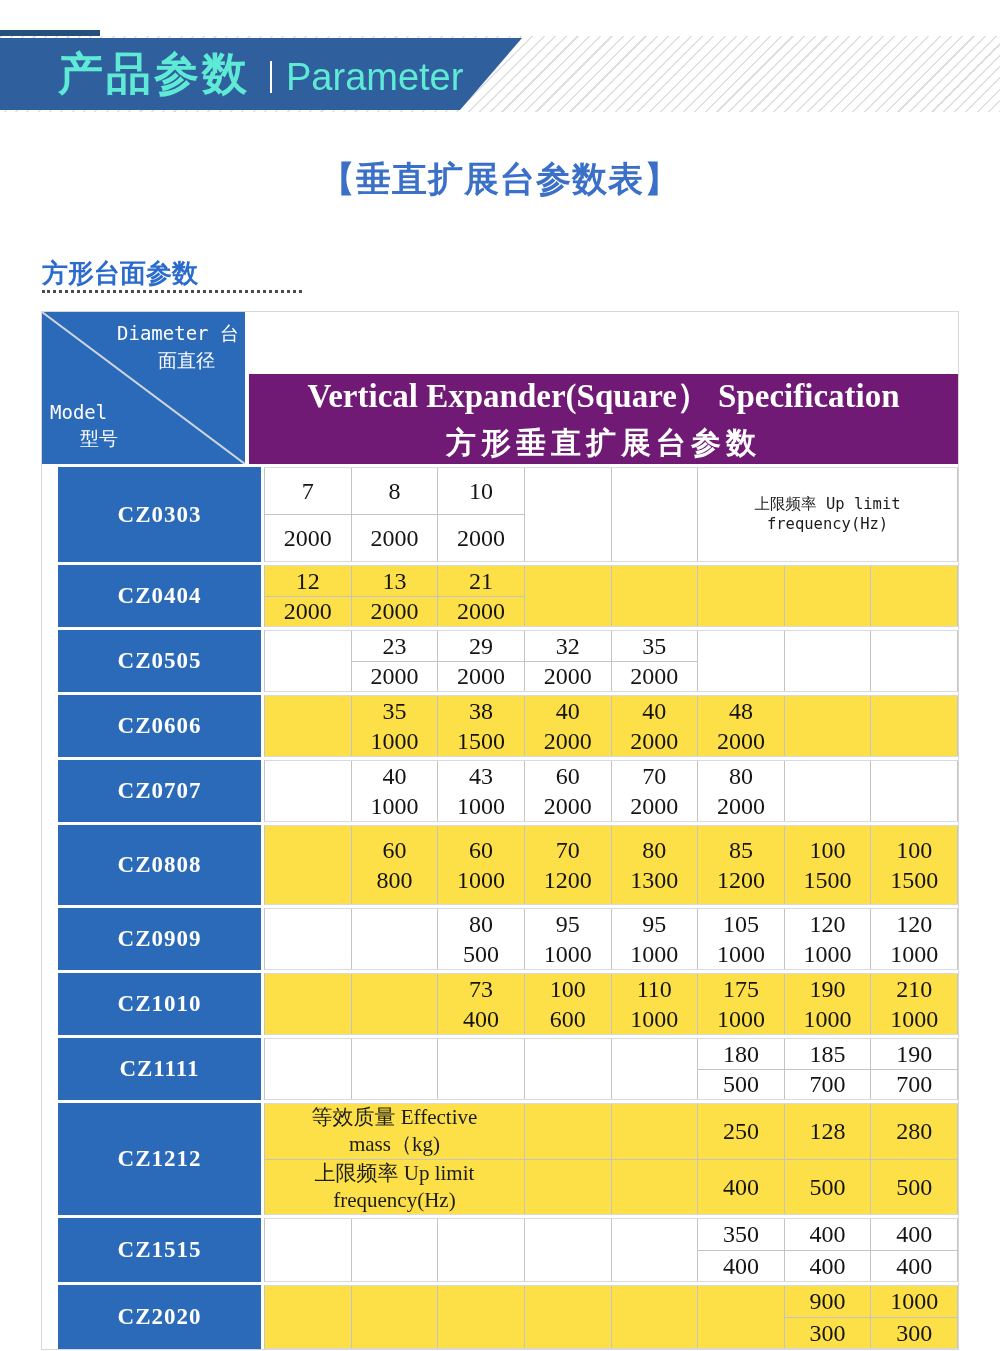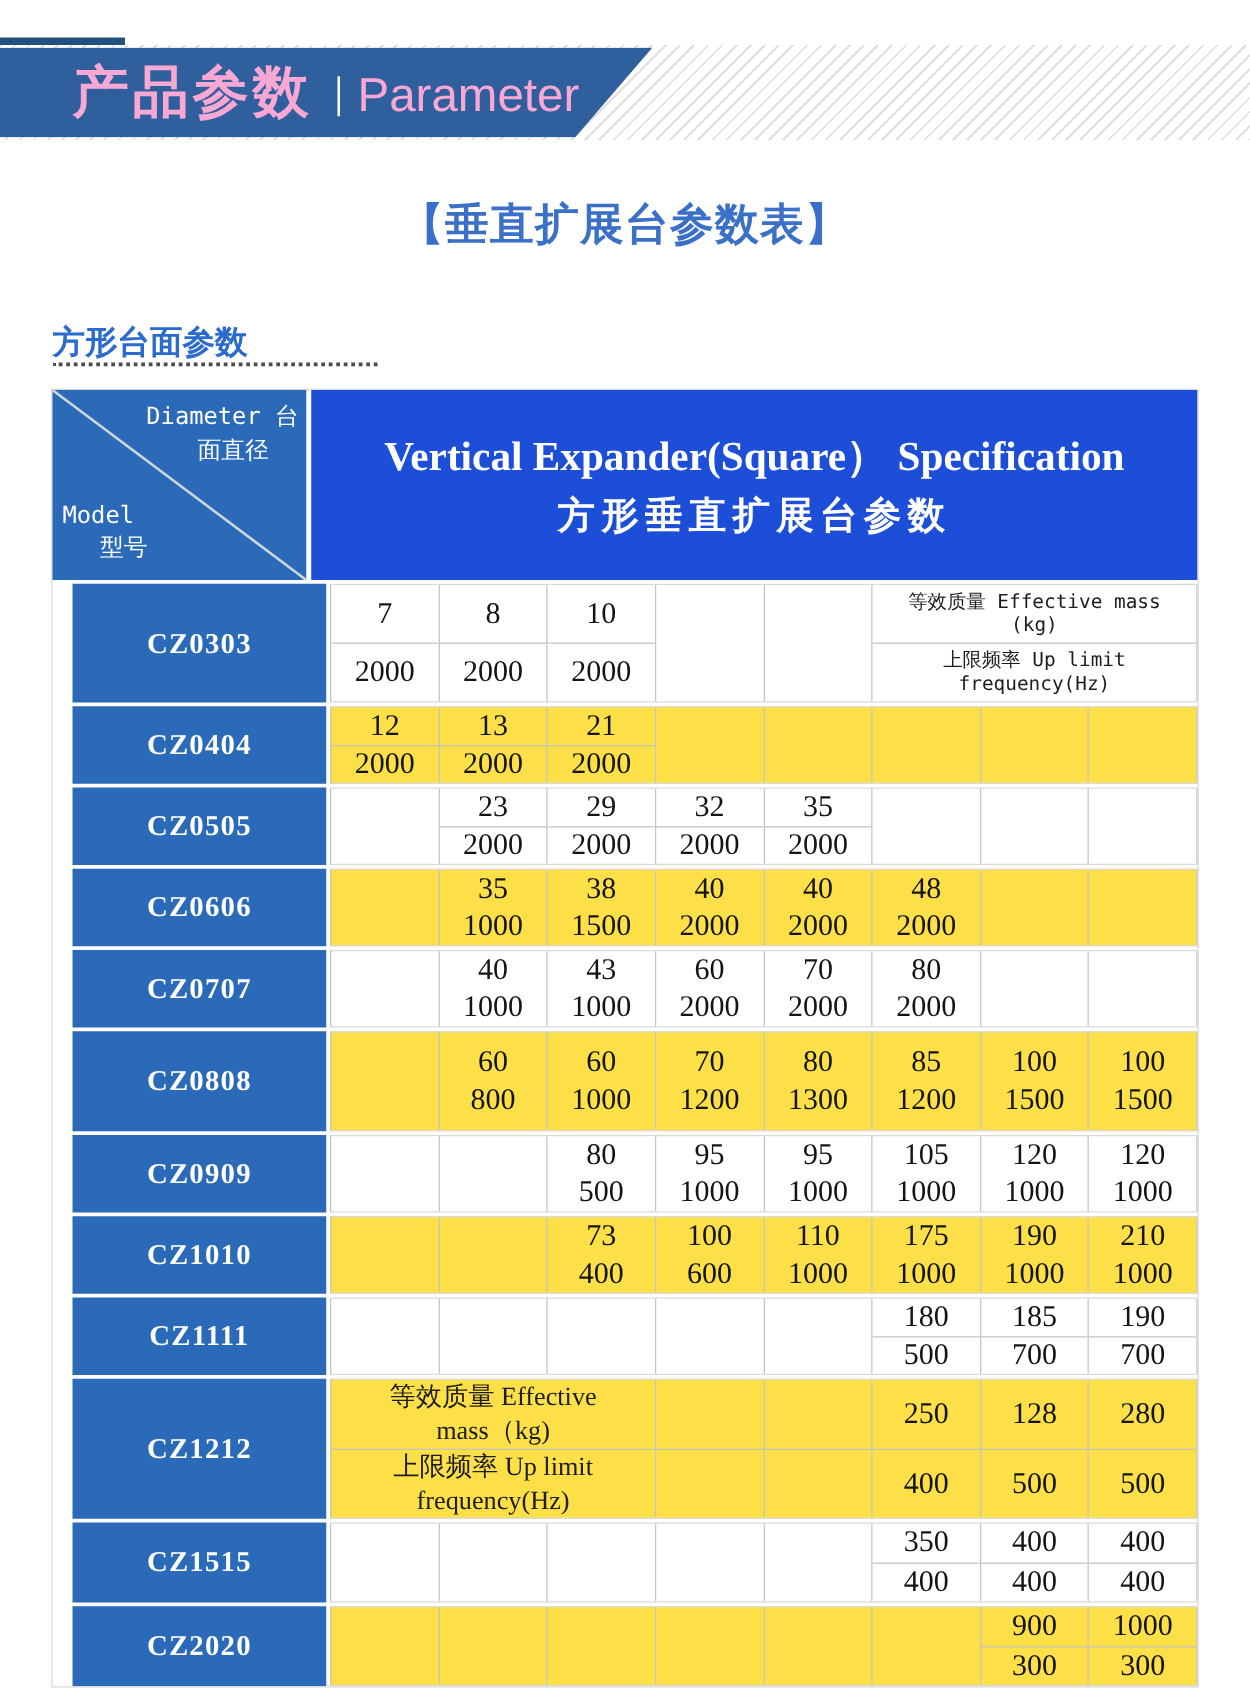--- a/index.html
+++ b/index.html
@@ -11,21 +11,21 @@
   
   .navy-step{position:absolute;left:0;top:30px;width:100px;height:10px;background:#24507e;}
   .stripe-band{
     position:absolute;left:0;top:36px;width:1000px;height:76px;
     background:repeating-linear-gradient(135deg,#e0e0e0 0,#e0e0e0 1.5px,#ffffff 1.5px,#ffffff 8px);
   }
   .banner{
     position:absolute;left:0;top:38px;width:522px;height:72px;background:#305f9d;
     clip-path:polygon(0 0,522px 0,460px 72px,0 72px);
     display:flex;align-items:center;
-    font-family:"Liberation Sans", sans-serif;color:#f9a8d4;
+    font-family:"Liberation Sans", sans-serif;color:#5eead4;
   }
   .banner-cn{font-size:45px;font-weight:bold;margin-left:58px;letter-spacing:3px;}
   .banner-divider{width:2px;height:32px;background:#ffffff;margin:6px 14px 0 20px;}
   .banner-en{font-size:38px;margin-top:6px;}
 
   
   .section-title{
     position:absolute;top:156px;left:0;width:1000px;text-align:center;
     font-family:"Liberation Sans", sans-serif;
     font-size:35px;font-weight:bold;color:#3a70c8;letter-spacing:1px;
@@ -38,32 +38,32 @@
   .dotted-line{
     position:absolute;top:290px;left:42px;width:260px;height:0;
     border-bottom:3px dotted #4c4c4c;
   }
 
   
   .spec-table{
     position:absolute;top:312px;left:42px;width:916px;
     outline:1px solid #d8d8d8;background:#ffffff;
   }
-  .t-header{display:flex;height:152px;}
+  .t-header{display:flex;height:152px;align-items:flex-end;}
   .corner-cell{
     width:203px;height:152px;background:#2b6ab8;position:relative;flex:none;
     color:#ffffff;font-family:"DejaVu Sans Mono", monospace;font-size:19px;
   }
   .corner-cell svg{position:absolute;left:0;top:0;}
   .corner-top{position:absolute;top:8px;right:6px;text-align:right;line-height:1.4;}
   .corner-top .l2{padding-right:24px;}
   .corner-bottom{position:absolute;bottom:12px;left:8px;line-height:1.4;}
   .corner-bottom .l2{padding-left:30px;}
   .header-main{
-    flex:1;margin-left:4px;background:#1d4ed8;color:#ffffff;
+    flex:1;margin-left:4px;background:#701a75;color:#ffffff;
     display:flex;flex-direction:column;justify-content:center;align-items:center;
   }
   .header-main .en{font-size:33px;font-weight:bold;}
   .header-main .cn{font-size:30px;font-weight:bold;letter-spacing:5px;margin-top:4px;}
 
   .t-row{display:flex;margin-top:3px;}
   .model-cell{
     width:203px;flex:none;background:#2b6ab8;color:#ffffff;
     display:flex;align-items:center;justify-content:center;
     font-weight:bold;font-size:23px;letter-spacing:1px;margin-left:16px;
@@ -142,24 +142,20 @@
             <div class="half half-top">10</div>
             <div class="half half-bottom">2000</div>
           </div>
           <div class="cell">
             <div class="full"></div>
           </div>
           <div class="cell">
             <div class="full"></div>
           </div>
           <div class="cell split span3 label-mono">
-            <div class="half half-top">
-              <div>等效质量 Effective mass</div>
-              <div>(kg)</div>
-            </div>
             <div class="half half-bottom">
               <div>上限频率 Up limit</div>
               <div>frequency(Hz)</div>
             </div>
           </div>
         </div>
       </div>
       <div class="t-row bg-gray" style="height: 62px;">
         <div class="model-cell">CZ0404</div>
         <div class="data-area">

